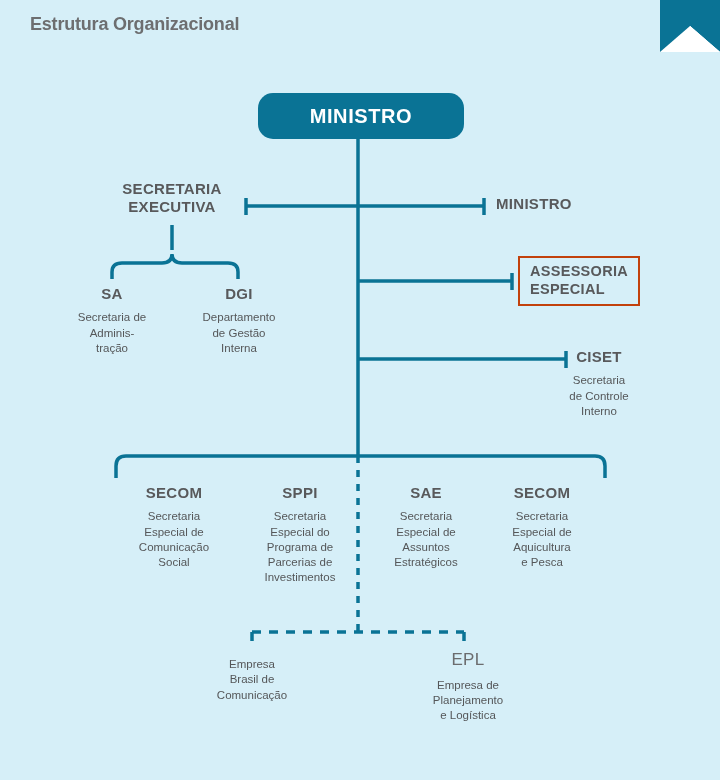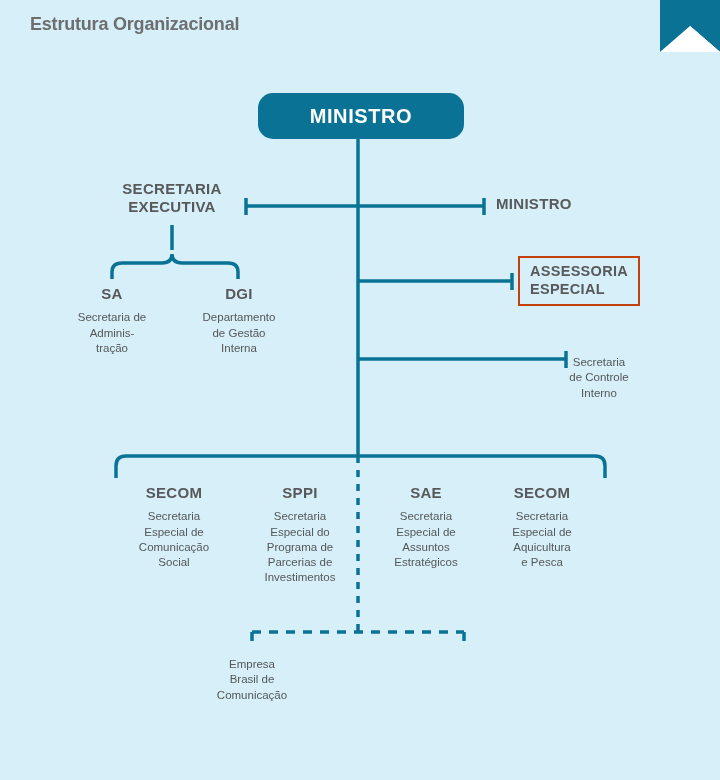--- a/index.html
+++ b/index.html
@@ -167,20 +167,21 @@
   <div class="node" style="left:496px; top:195px; width:160px; text-align:left;">
     <div class="node-title">MINISTRO</div>
   </div>
 
   <div class="highlight-box">
     <div class="node-title small">ASSESSORIA
 ESPECIAL</div>
   </div>
 
   <div class="node" style="left:528px; top:348px; width:142px;">
+    <div class="node-title">CISET</div>
     <div class="node-sub">Secretaria
 de Controle
 Interno</div>
   </div>
 
   <div class="node" style="left:178px; top:285px; width:122px;">
     <div class="node-title">DGI</div>
     <div class="node-sub">Departamento
 de Gestão
 Interna</div>
@@ -225,14 +226,20 @@
 Aquicultura
 e Pesca</div>
   </div>
 
   <div class="node node-light" style="left:192px; top:650px; width:120px;">
     <div class="node-sub">Empresa
 Brasil de
 Comunicação</div>
   </div>
 
+  <div class="node node-light" style="left:408px; top:650px; width:120px;">
+    <div class="node-title">EPL</div>
+    <div class="node-sub">Empresa de
+Planejamento
+e Logística</div>
+  </div>
 
 </div>
 
 </body></html>

